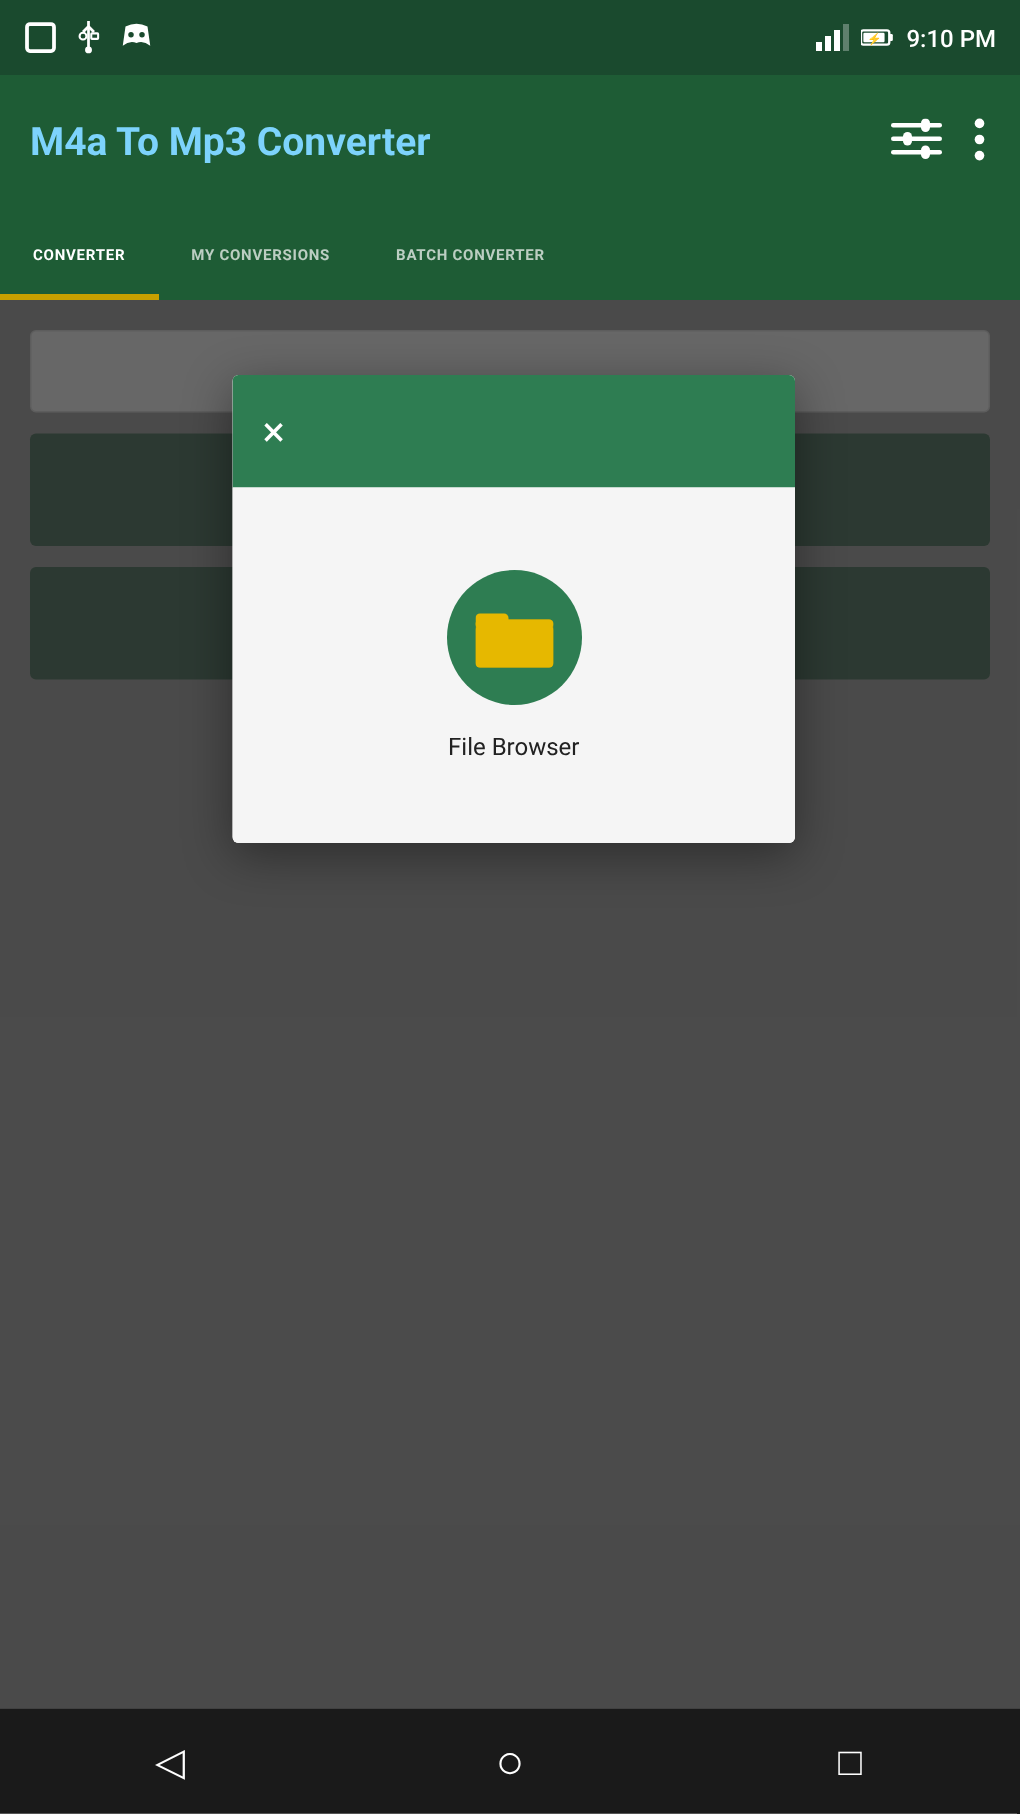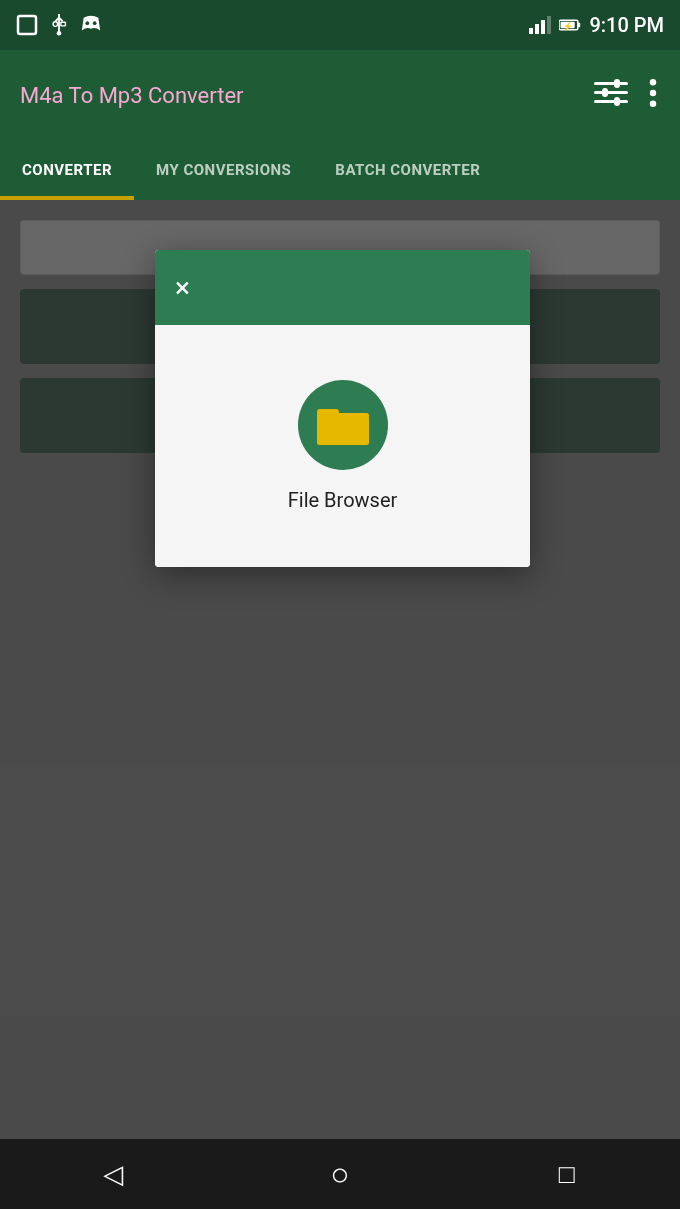--- a/index.html
+++ b/index.html
@@ -37,40 +37,40 @@
     
     .app-header {
       background: #1e5c35;
       height: 90px;
       display: flex;
       align-items: center;
       justify-content: space-between;
       padding: 0 20px;
     }
     .app-title {
-      color: #f9a8d4;
-      font-size: 22px;
-      font-weight: 400;
+      color: #7dd3fc;
+      font-size: 26px;
+      font-weight: 700;
     }
     .header-icons {
       display: flex;
       align-items: center;
       gap: 18px;
     }
 
     
     .tabs {
       background: #1e5c35;
       display: flex;
       height: 60px;
       align-items: flex-end;
     }
     .tab {
       color: rgba(255,255,255,0.7);
-      font-size: 15px;
+      font-size: 10px;
       font-weight: 700;
       letter-spacing: 0.5px;
       padding: 0 22px;
       height: 100%;
       display: flex;
       align-items: center;
       cursor: pointer;
       position: relative;
     }
     .tab.active {
@@ -161,21 +161,21 @@
       width: 90px;
       height: 90px;
       border-radius: 50%;
       background: #2e7d52;
       display: flex;
       align-items: center;
       justify-content: center;
       margin-bottom: 18px;
     }
     .option-label {
-      font-size: 20px;
+      font-size: 16px;
       color: #222;
       font-weight: 400;
     }
 
     
     .bottom-nav {
       background: #1a1a1a;
       height: 70px;
       display: flex;
       align-items: center;
@@ -232,21 +232,21 @@
       <rect x="12" y="4" width="4" height="14" fill="white"></rect>
       <rect x="18" y="0" width="4" height="18" fill="rgba(255,255,255,0.3)"></rect>
     </svg>
 
     <svg width="22" height="18" viewBox="0 0 28 18">
       <rect x="0" y="3" width="24" height="12" rx="2" fill="none" stroke="white" stroke-width="2"></rect>
       <rect x="24" y="6" width="3" height="6" rx="1" fill="white"></rect>
       <rect x="2" y="5" width="18" height="8" rx="1" fill="white"></rect>
       <text x="5" y="14" font-size="10" fill="#1a4a2e" font-weight="bold">⚡</text>
     </svg>
-    <span style="color:white;font-size:20px;font-weight:500;">9:10 PM</span>
+    <span style="color:white;font-size:16px;font-weight:500;">9:10 PM</span>
   </div>
 </div>
 
 <div class="app-header">
   <span class="app-title">M4a To Mp3 Converter</span>
   <div class="header-icons">
 
     <div class="icon-sliders">
       <svg width="34" height="28" viewBox="0 0 34 28">
         <rect x="0" y="3" width="34" height="3" rx="1.5" fill="white"></rect>

